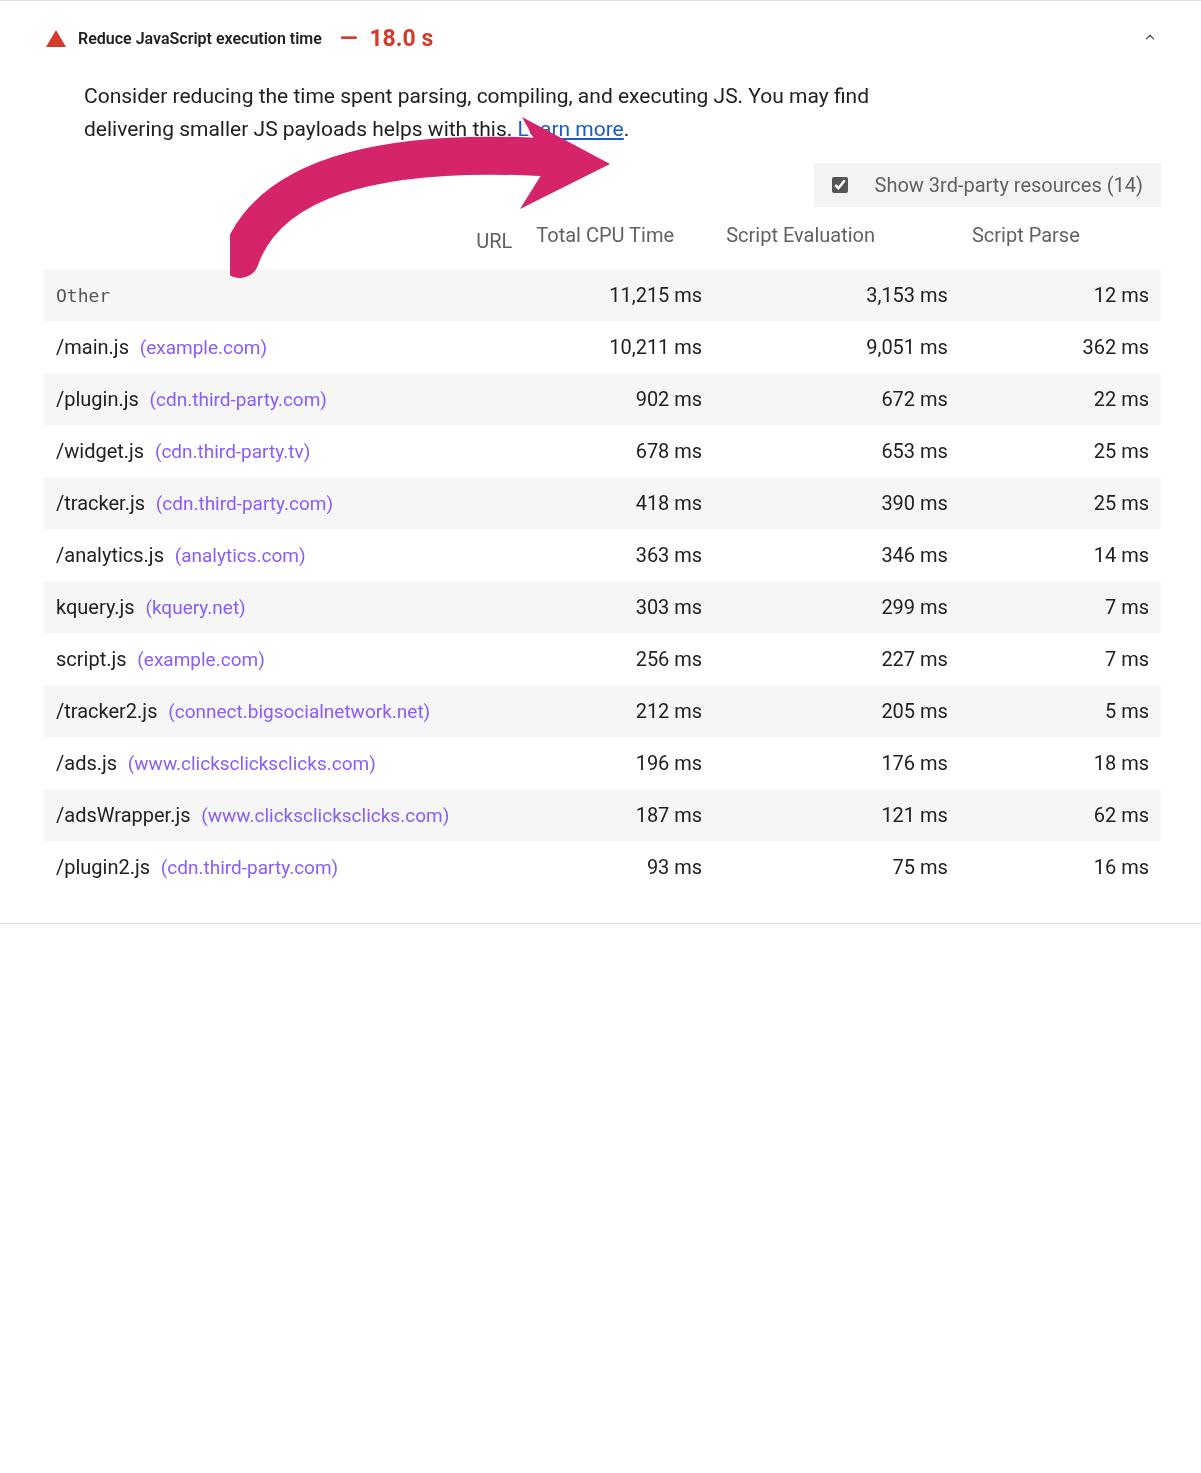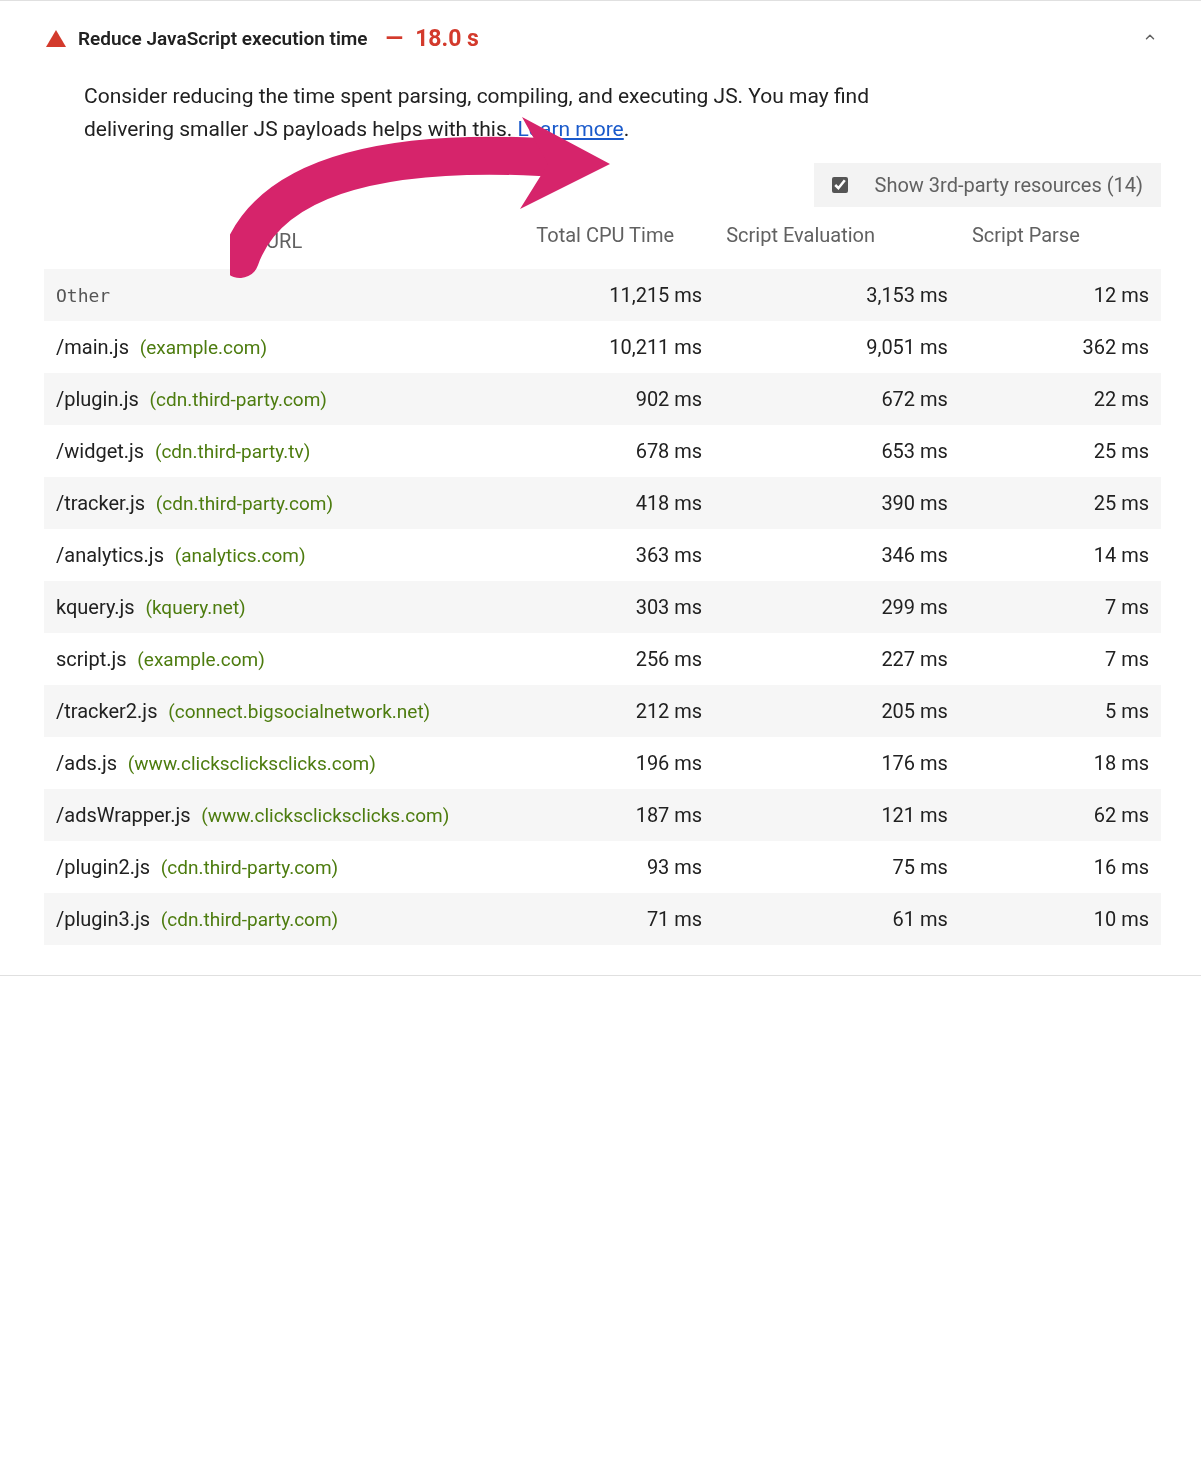--- a/index.html
+++ b/index.html
@@ -25,21 +25,21 @@
   }
   .tri-icon {
     width: 0; height: 0;
     border-left: 10px solid transparent;
     border-right: 10px solid transparent;
     border-bottom: 17px solid #d33a2c;
     flex: 0 0 auto;
     margin-left: 2px;
   }
   .audit-title {
-    font-size: 19px;
+    font-size: 16px;
     font-weight: 600;
     color: #212121;
   }
   .dash {
     font-size: 23px;
     font-weight: 700;
     color: #d33a2c;
     margin-left: 6px;
   }
   .timing {
@@ -101,41 +101,41 @@
   }
   table.data th {
     font-weight: 400;
     font-size: 20px;
     color: #616161;
     text-align: left;
     padding: 10px 12px 22px 12px;
     vertical-align: top;
   }
   table.data th.url-col {
-    text-align: center;
+    text-align: right;
     vertical-align: middle;
     padding-bottom: 10px;
   }
   table.data td {
     font-size: 20px;
     padding: 14px 12px;
     text-align: right;
     color: #212121;
     white-space: nowrap;
   }
   table.data td.url-cell {
     text-align: left;
     white-space: normal;
   }
   table.data tbody tr:nth-child(odd) {
     background: #f6f6f6;
   }
   .path { color: #212121; }
   .host {
-    color: #4d7c0f;
+    color: #8b5cf6;
     font-size: 19px;
     margin-left: 6px;
   }
   .mono {
     font-family: ui-monospace, Menlo, Consolas, monospace;
     font-size: 18px;
     color: #555;
   }
   col.c-url  { width: 43%; }
   col.c-cpu  { width: 17%; }
@@ -260,22 +260,16 @@
           <td>187 ms</td>
           <td>121 ms</td>
           <td>62 ms</td>
         </tr>
         <tr>
           <td class="url-cell"><span class="path">/plugin2.js</span><span class="host"> (cdn.third-party.com)</span></td>
           <td>93 ms</td>
           <td>75 ms</td>
           <td>16 ms</td>
         </tr>
-        <tr>
-          <td class="url-cell"><span class="path">/plugin3.js</span><span class="host"> (cdn.third-party.com)</span></td>
-          <td>71 ms</td>
-          <td>61 ms</td>
-          <td>10 ms</td>
-        </tr>
       </tbody>
   </table>
 
 </div>
 
 </body></html>

